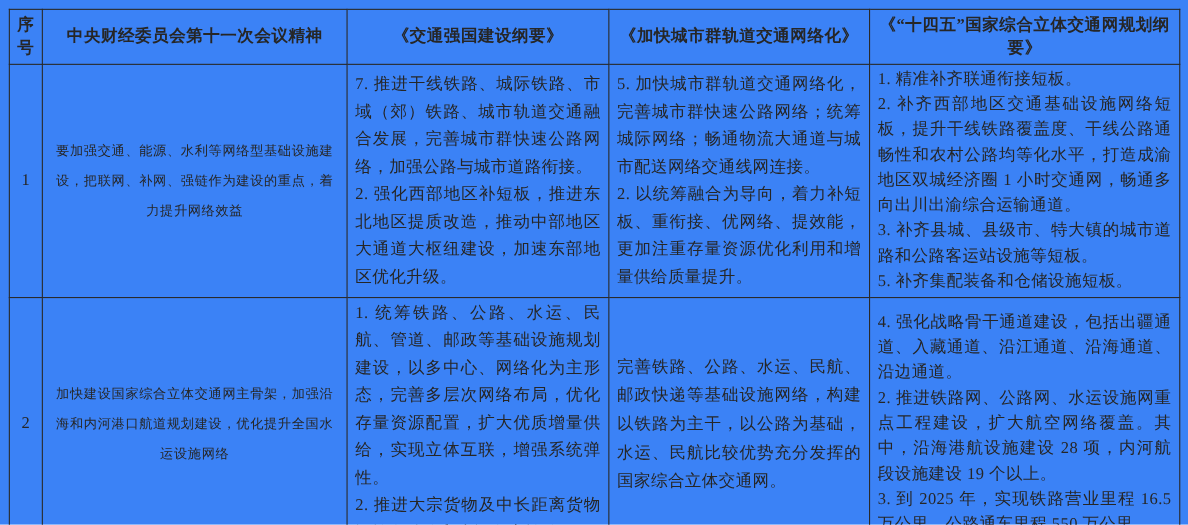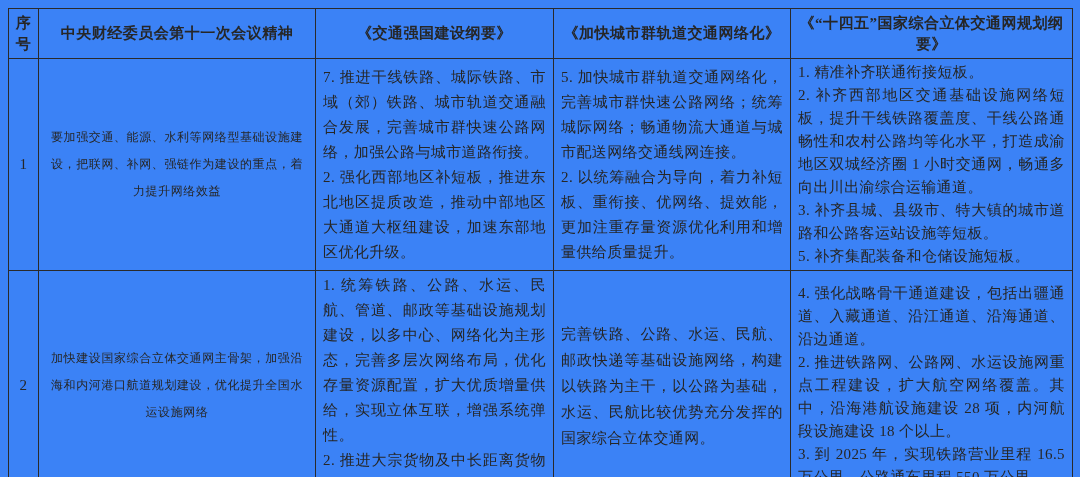--- a/index.html
+++ b/index.html
@@ -108,19 +108,19 @@
       <tr class="row-2">
         <td class="num">2</td>
         <td class="center-cell">加快建设国家综合立体交通网主骨架，加强沿海和内河港口航道规划建设，优化提升全国水运设施网络</td>
         <td class="items">
           <p>1. 统筹铁路、公路、水运、民航、管道、邮政等基础设施规划建设，以多中心、网络化为主形态，完善多层次网络布局，优化存量资源配置，扩大优质增量供给，实现立体互联，增强系统弹性。</p>
           <p>2. 推进大宗货物及中长距离货物运输向铁路和水运有序转移。</p>
         </td>
         <td class="mid-par">完善铁路、公路、水运、民航、邮政快递等基础设施网络，构建以铁路为主干，以公路为基础，水运、民航比较优势充分发挥的国家综合立体交通网。</td>
         <td class="items c5">
           <p>4. 强化战略骨干通道建设，包括出疆通道、入藏通道、沿江通道、沿海通道、沿边通道。</p>
-          <p>2. 推进铁路网、公路网、水运设施网重点工程建设，扩大航空网络覆盖。其中，沿海港航设施建设 28 项，内河航段设施建设 18 个以上。</p>
+          <p>2. 推进铁路网、公路网、水运设施网重点工程建设，扩大航空网络覆盖。其中，沿海港航设施建设 28 项，内河航段设施建设 19 个以上。</p>
           <p>3. 到 2025 年，实现铁路营业里程 16.5 万公里，公路通车里程 550 万公里。</p>
         </td>
       </tr>
     </tbody>
   </table>
 </div>
 
 </body></html>

